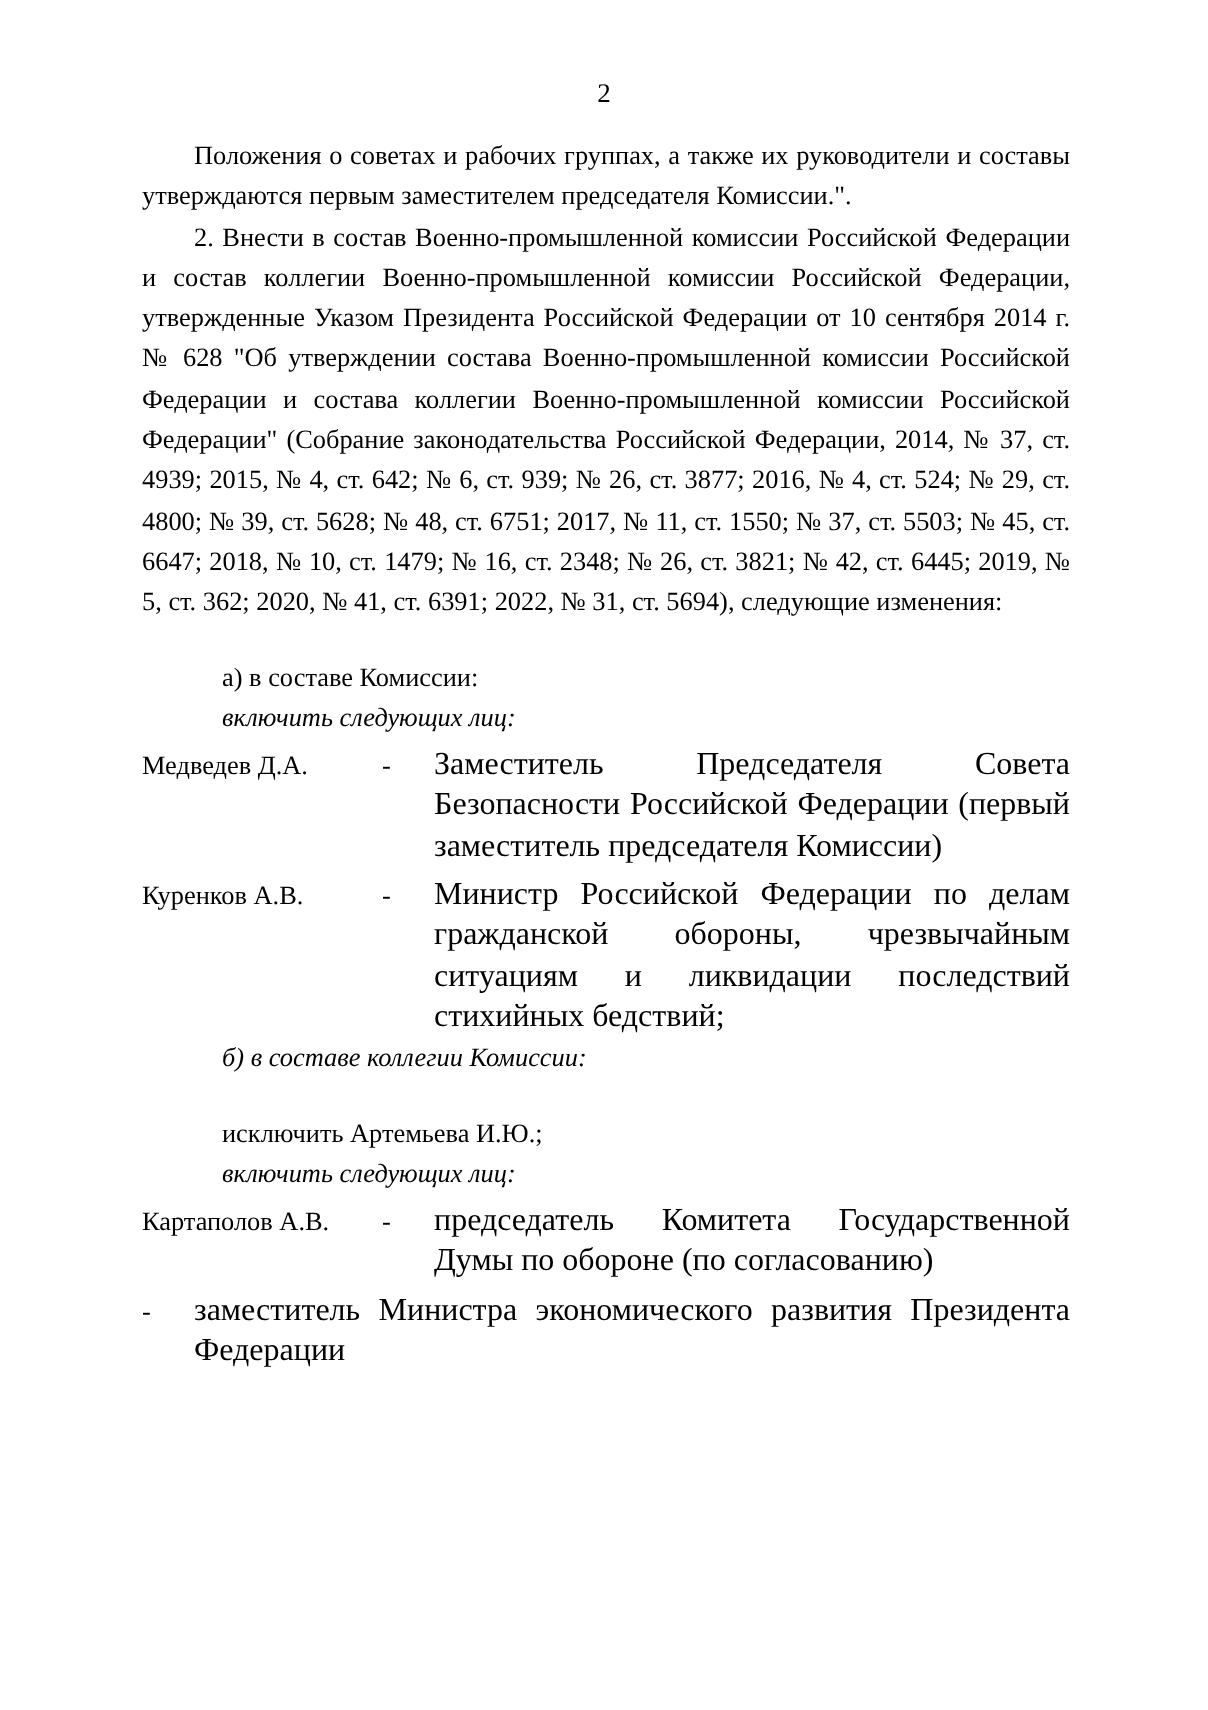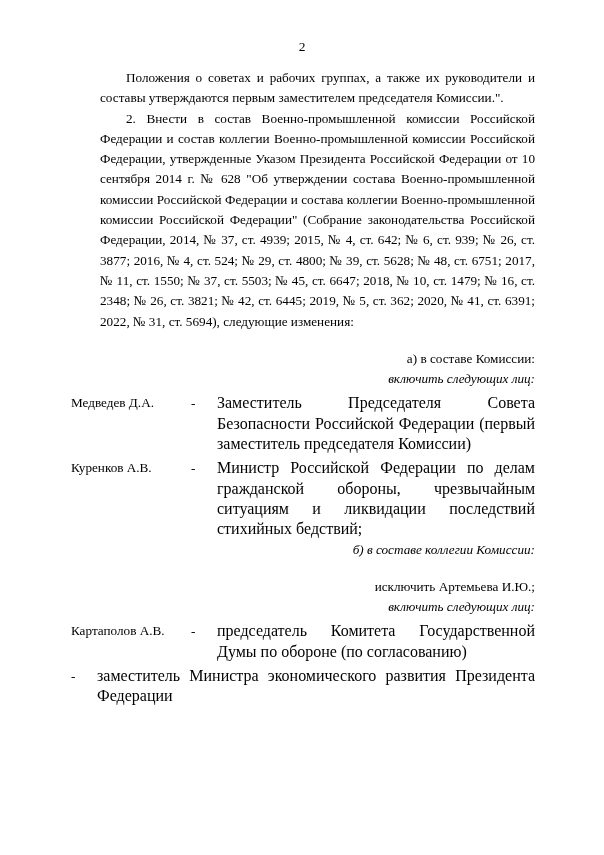--- a/index.html
+++ b/index.html
@@ -39,21 +39,20 @@
   }
   p {
     margin: 0;
     font-size: 13.2px;
     line-height: 20.3px;
     text-align: justify;
     text-justify: inter-word;
   }
   p.indent {
     text-indent: 26px;
-    margin-left: 29px;
   }
   .person-row {
     display: flex;
     align-items: flex-start;
     margin-top: 4px;
   }
   .person-name {
     width: 120px;
     flex: 0 0 120px;
     font-size: 13.2px;
@@ -71,21 +70,20 @@
     font-size: 16px;
     line-height: 20.3px;
     text-align: justify;
     text-justify: inter-word;
   }
   .mid-line {
     margin-top: 17px;
     font-size: 13.2px;
     line-height: 20.3px;
     padding-left: 40px;
-    text-align: right;
   }
   .mid-line.sub {
     margin-top: 0;
     font-style: italic;
   }
 </style>
 </head>
 <body>
 
 <div class="page">

